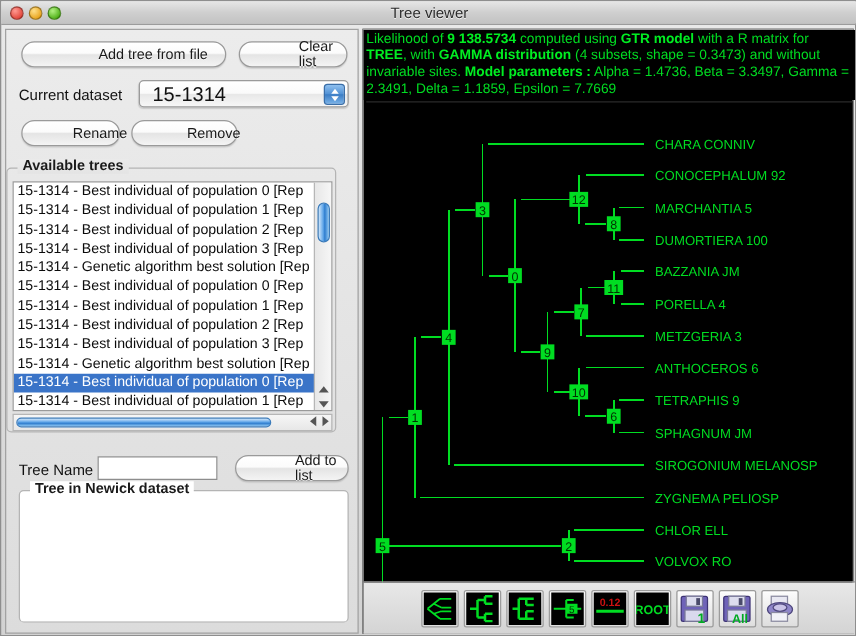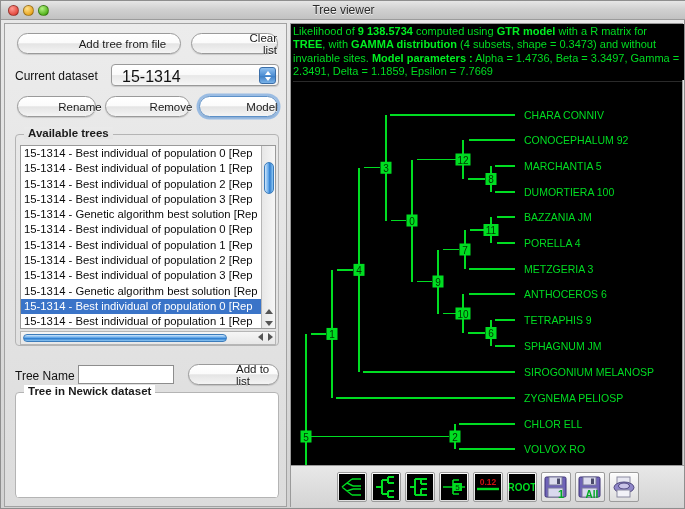--- a/index.html
+++ b/index.html
@@ -58,21 +58,21 @@
     text-shadow: 0 1px 0 rgba(255,255,255,.7);
     padding-left: 47px;
   }
   .aqua-btn.focused {
     border-color: #5c90c8;
     box-shadow: 0 0 0 2.5px rgba(105,160,222,.62), 0 1px 1px rgba(0,0,0,.14),
                 inset 0 1px 0 rgba(255,255,255,.9);
   }
 
   #btn-add-tree { left: 12px;  top: 9px;  width: 164px; height: 21px; }
-  #btn-clear    { left: 186px; top: 9px;  width: 87px;  height: 21px; text-align: right; }
+  #btn-clear    { left: 186px; top: 9px;  width: 87px;  height: 21px; }
   #btn-rename   { left: 12px;  top: 72px; width: 79px;  height: 21px; }
   #btn-remove   { left: 100px; top: 72px; width: 85px;  height: 21px; }
   #btn-model    { left: 194px; top: 72px; width: 79px;  height: 21px; }
   #btn-add-list { left: 183px; top: 340px; width: 91px; height: 21px; }
 
   .label-static {
     position: absolute;
     font-size: 12px; color: #111;
     user-select: none;
   }
@@ -106,21 +106,21 @@
   .groupbox {
     position: absolute;
     border: 1px solid #b4b4b4; border-radius: 4px;
   }
   .groupbox > .gb-title {
     position: absolute; top: -8px; left: 8px;
     background: linear-gradient(#eaeaea,#e4e4e4);
     padding: 0 4px;
     font-size: 11.5px; font-weight: bold; color: #1a1a1a;
   }
-  #gb-available { left: 10px; top: 110px; width: 264px; height: 212px; }
+  #gb-available { left: 0; top: 110px; width: 264px; height: 212px; }
   #gb-newick    { left: 10px; top: 368px; width: 264px; height: 106px; background: #fff; }
   #gb-newick > .gb-title { background: #fff; }
 
   
   .list-area {
     position: absolute; left: 4px; top: 10px;
     width: 256px; height: 184px;
     background: #fff; border: 1px solid #9a9a9a;
     overflow: hidden;
   }
@@ -254,21 +254,20 @@
     <div class="popup">
       <div class="popup-value">15-1314</div>
       <div class="popup-arrows">
         <div class="tri-up"></div>
           <div class="tri-dn"></div>
       </div>
     </div>
 
     <div class="aqua-btn" id="btn-rename">Rename</div>
     <div class="aqua-btn" id="btn-remove">Remove</div>
-    <div class="aqua-btn focused" id="btn-model">Model</div>
 
     <div class="groupbox" id="gb-available">
       <div class="gb-title">Available trees</div>
 
       <div class="list-area">
         <div class="list-rows" id="tree-list-rows">
             <div class="list-row">15-1314 - Best individual of population 0 [Rep</div>
             <div class="list-row">15-1314 - Best individual of population 1 [Rep</div>
             <div class="list-row">15-1314 - Best individual of population 2 [Rep</div>
             <div class="list-row">15-1314 - Best individual of population 3 [Rep</div>

